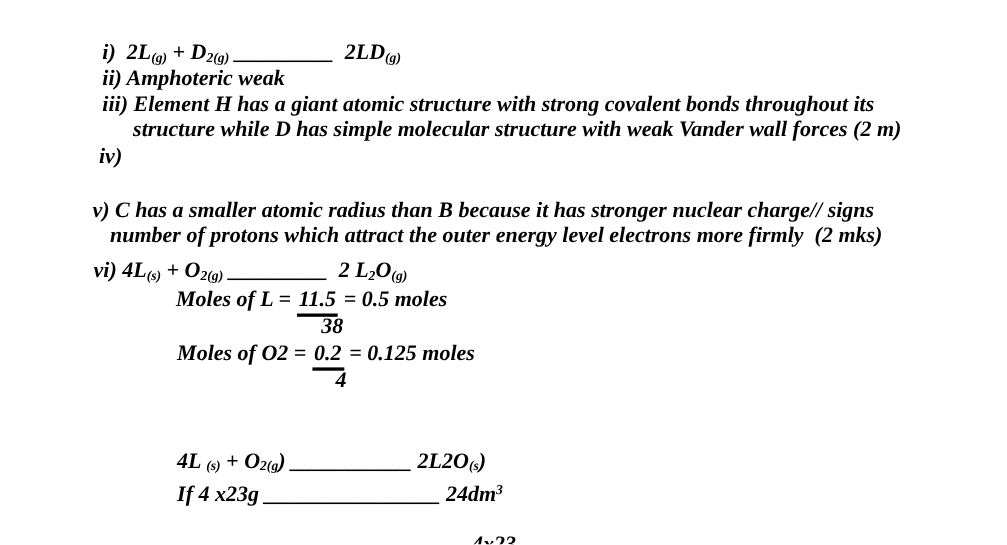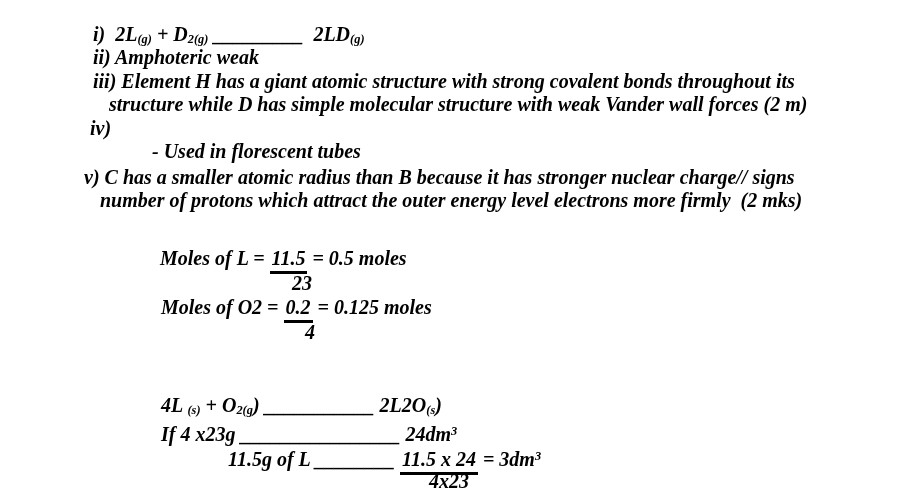--- a/index.html
+++ b/index.html
@@ -16,20 +16,21 @@
     font-family: "Liberation Serif", "DejaVu Serif", serif;
     font-weight: 700;
     font-style: italic;
     font-size: 20px;
     overflow: hidden;
   }
   .row {
     position: absolute;
     white-space: pre;
     line-height: 23px;
+    margin-top: 14px;
   }
   .sb {
     font-size: 0.62em;
     vertical-align: -0.18em;
   }
   .sp {
     font-size: 0.62em;
     vertical-align: 0.5em;
   }
   .frac-num {
@@ -42,36 +43,35 @@
 </head>
 <body>
 
 <div class="page">
 
   <div class="row" style="top:23px;left:93px"><span>i)  2L</span><span class="sb">(g)</span><span> + D</span><span class="sb">2(g)</span><span> _________  </span><span>2LD</span><span class="sb">(g)</span></div>
 
   <div class="row" style="top:46px;left:93px"><span>ii) Amphoteric weak</span></div>
 
   <div class="row" style="top:70px;left:93px"><span>iii) Element H has a giant atomic structure with strong covalent bonds throughout its</span></div>
-  <div class="row" style="top:93px;left:109px"><span>structure while D has simple molecular structure with weak Vander wall forces (2 m)</span></div>
+  <div class="row" style="top:93px;left:121px"><span>structure while D has simple molecular structure with weak Vander wall forces (2 m)</span></div>
 
   <div class="row" style="top:117px;left:90px"><span>iv)</span></div>
-  <div class="row" style="top:140px;left:152px"><span>- Used in florescent tubes</span></div>
 
   <div class="row" style="top:166px;left:84px"><span>v) C has a smaller atomic radius than B because it has stronger nuclear charge// signs</span></div>
   <div class="row" style="top:189px;left:100px"><span>number of protons which attract the outer energy level electrons more firmly  (2 mks)</span></div>
 
+  <div class="row" style="top:221px;left:85px"><span>vi) 4L</span><span class="sb">(s)</span><span> + O</span><span class="sb">2(g)</span><span> _________ </span><span> 2 L</span><span class="sb">2</span><span>O</span><span class="sb">(g)</span></div>
 
   <div class="row" style="top:247px;left:160px"><span>Moles of L = </span><span class="frac-num">11.5</span><span> = 0.5 moles</span></div>
-  <div class="row" style="top:272px;left:292px"><span>23</span></div>
+  <div class="row" style="top:272px;left:292px"><span>38</span></div>
 
   <div class="row" style="top:296px;left:161px"><span>Moles of O2 = </span><span class="frac-num">0.2</span><span> = 0.125 moles</span></div>
   <div class="row" style="top:321px;left:305px"><span>4</span></div>
 
 
   <div class="row" style="top:394px;left:161px"><span>4L </span><span class="sb">(s)</span><span> + O</span><span class="sb">2(g</span><span>) </span><span>___________</span><span> 2L2O</span><span class="sb">(s</span><span>)</span></div>
 
   <div class="row" style="top:420px;left:161px"><span>If 4 x23g </span><span>________________</span><span> 24dm</span><span class="sp">3</span></div>
 
-  <div class="row" style="top:445px;left:228px"><span>11.5g of L </span><span>________</span><span> </span><span class="frac-num">11.5 x 24</span><span> = 3dm</span><span class="sp">3</span></div>
   <div class="row" style="top:470px;left:429px"><span>4x23</span></div>
 
 </div>
 
 </body></html>

